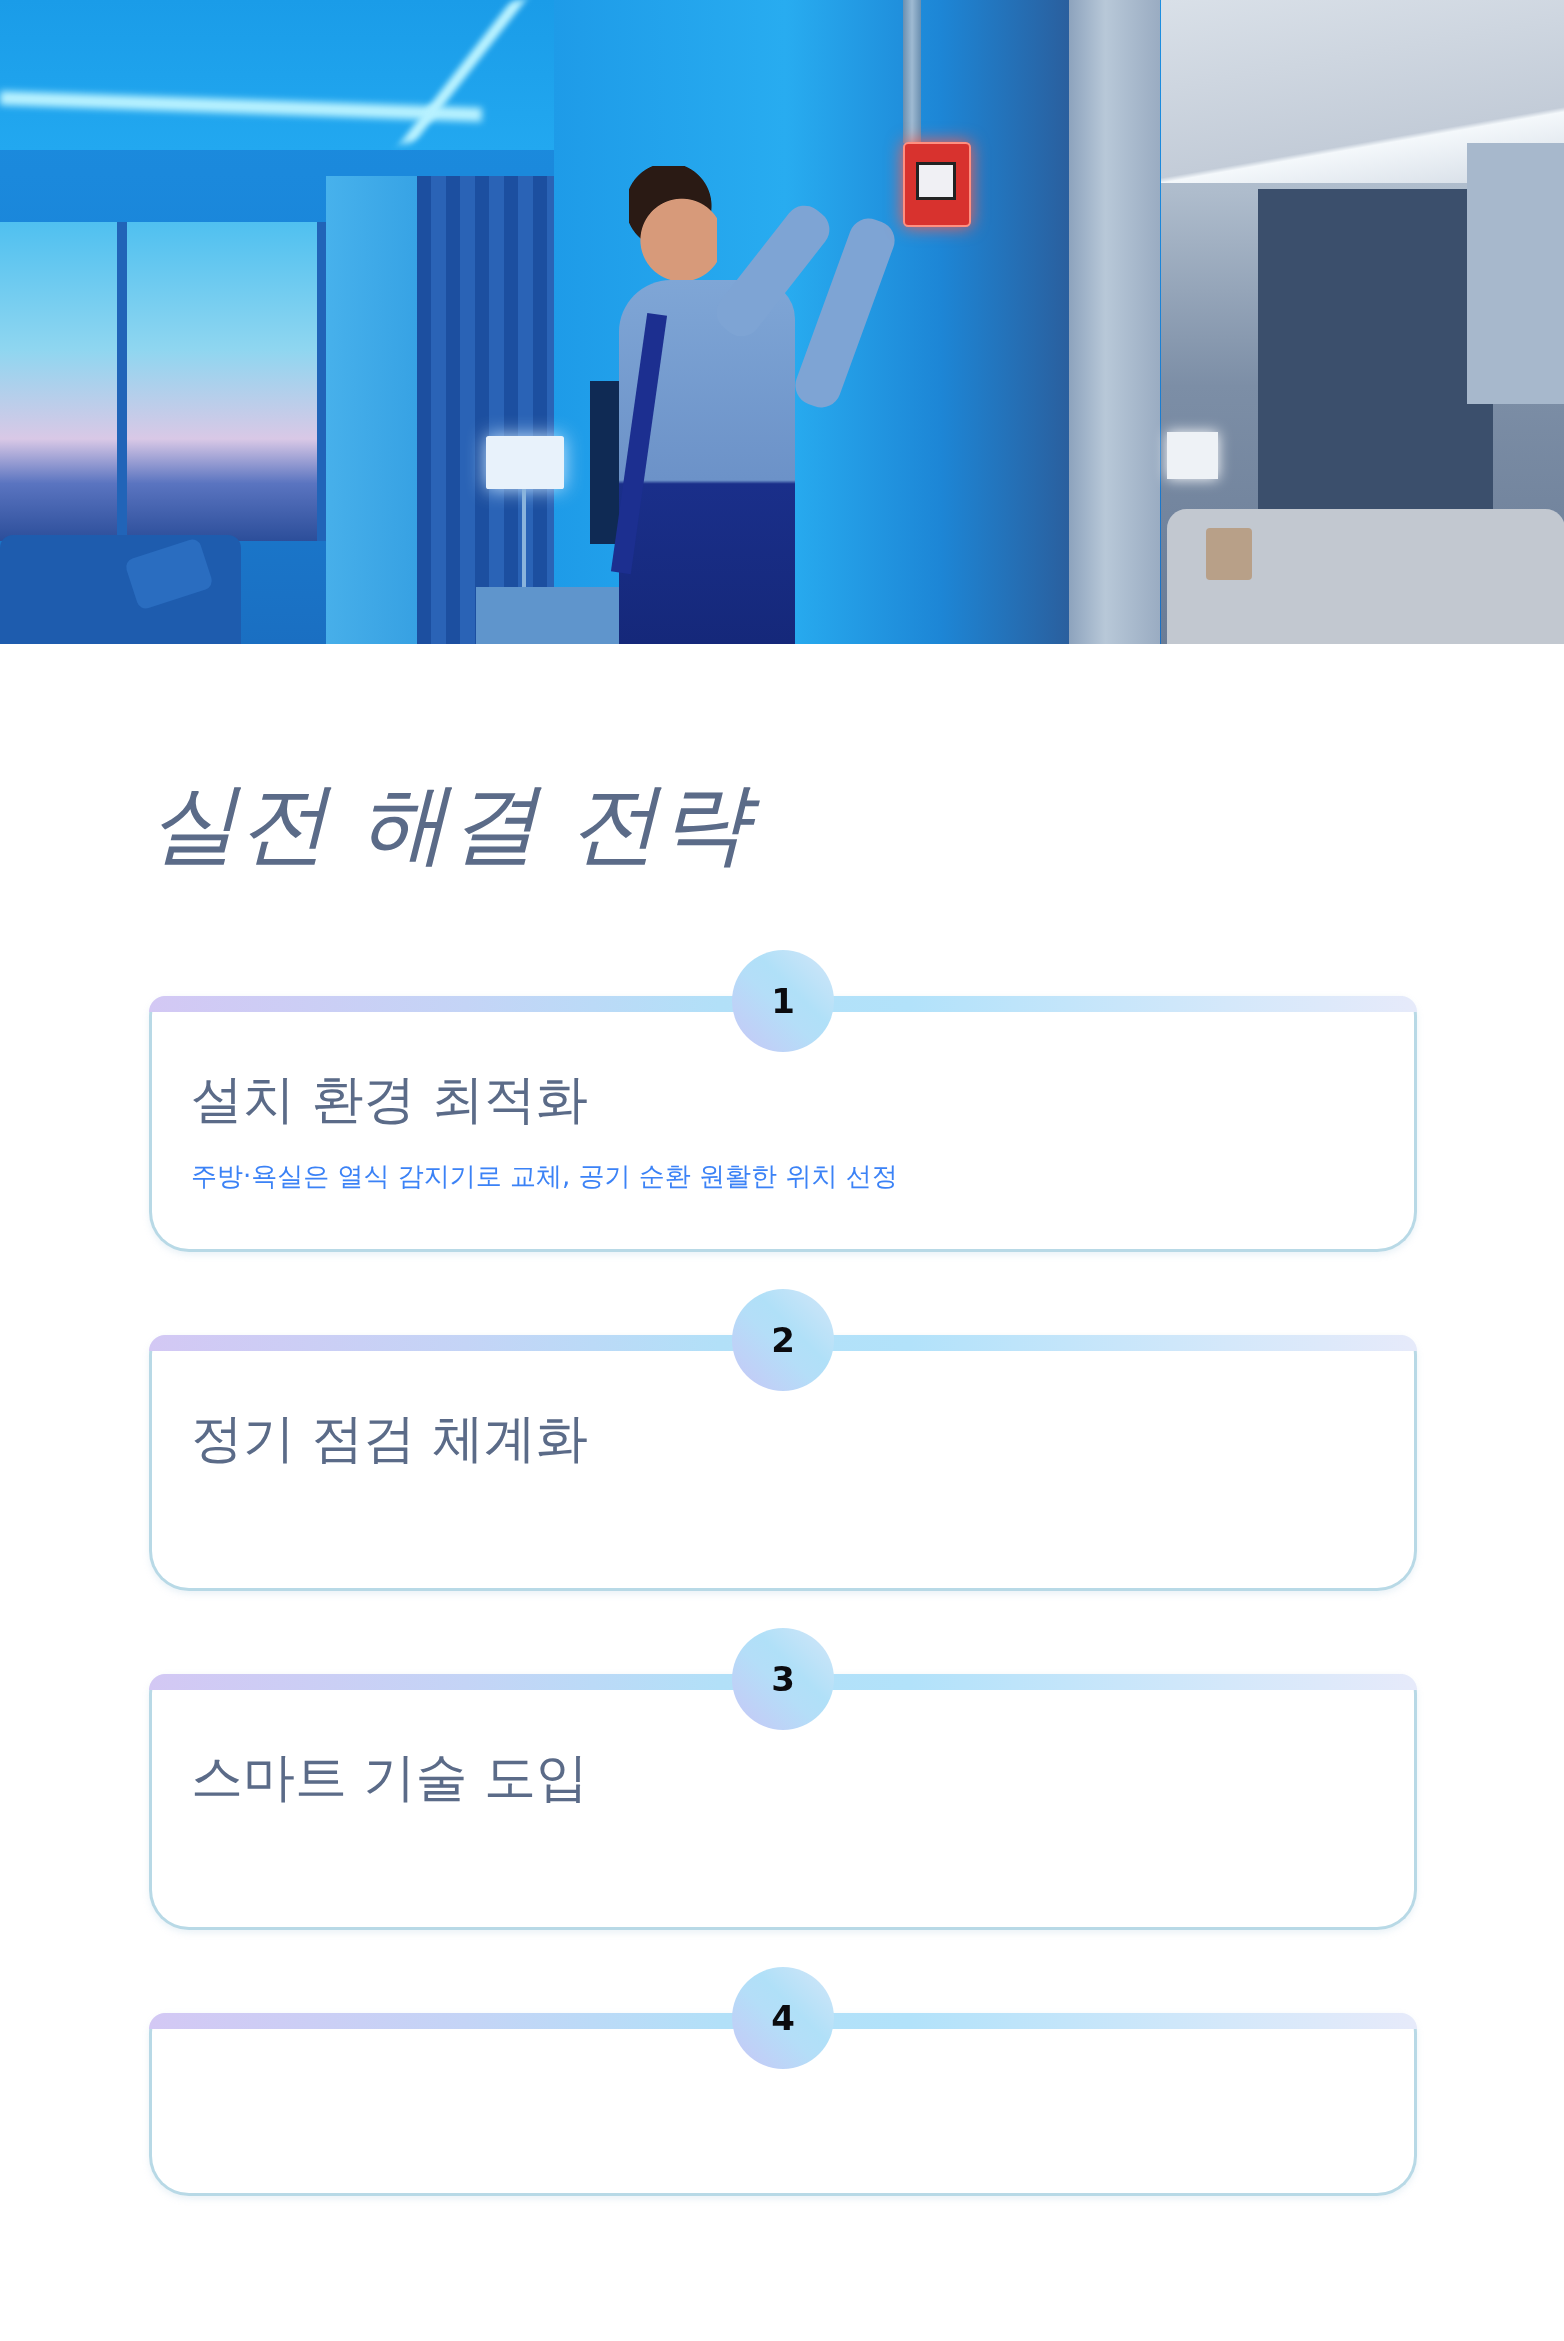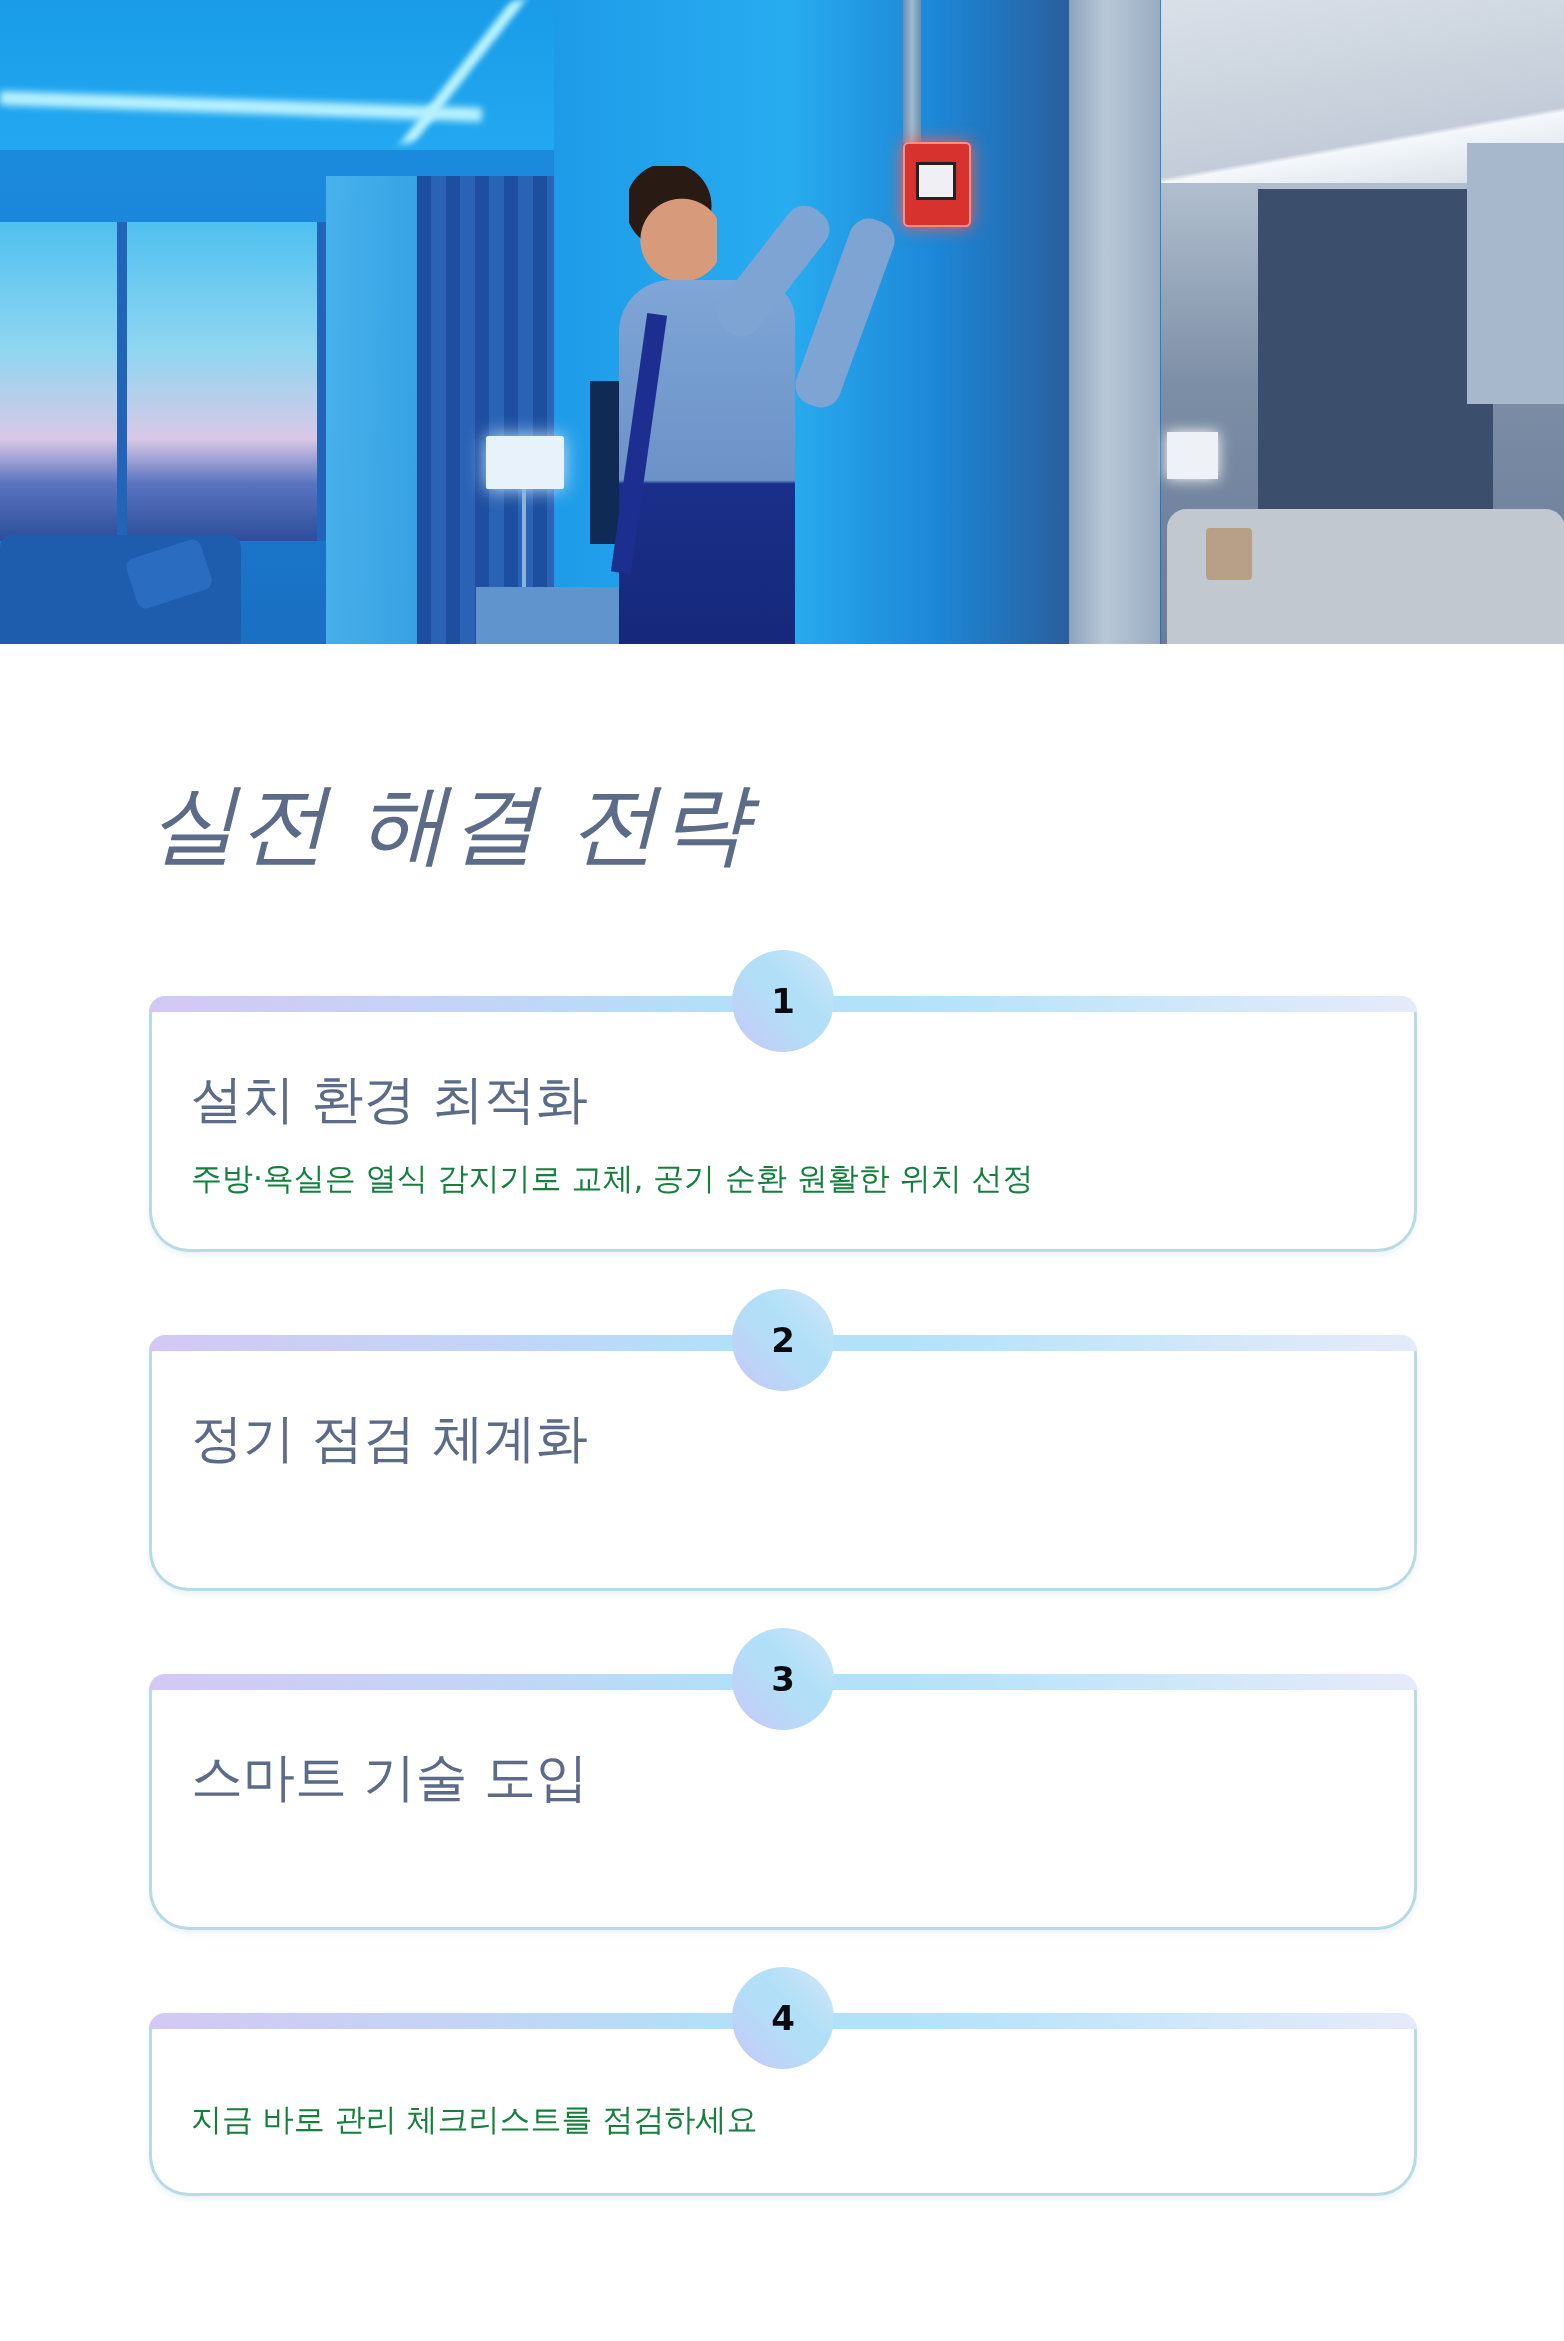--- a/index.html
+++ b/index.html
@@ -75,22 +75,22 @@
           border: 3.3px solid #b8d9e6; border-top: none; border-radius: 19.6px 19.6px 40px 40px;
           box-shadow: 0 2.6px 6.5px rgba(170, 205, 225, 0.25); }
   .card .topband { position: absolute; left: -3.3px; right: -3.3px; top: 0; height: 15.6px; border-radius: 19.6px 19.6px 0 0;
           background: linear-gradient(90deg, #d3c8f4 0%, #c4d4f6 25%, #b2e0f8 45%, #b2e2fa 60%, #d4e8fa 85%, #e6eafa 100%); }
   .card .badge { position: absolute; left: 50%; top: -46px; width: 102px; height: 102px; margin-left: -51px;
           border-radius: 50%; display: flex; align-items: center; justify-content: center;
           background: linear-gradient(45deg, #c8c6f6 0%, #b4def8 45%, #b0e0f8 60%, #d4e6f8 100%);
           font-size: 34px; font-weight: 700; color: #0b0b0f; }
   .card .heading { position: absolute; left: 39px; top: 77px; font-size: 52px; font-weight: 400;
           color: #5b6b88; white-space: nowrap; line-height: 1; }
-  .card .body { position: absolute; left: 39px; top: 167px; font-size: 31px; font-weight: 400;
-          color: #15803d; white-space: nowrap; line-height: 1; }
+  .card .body { position: absolute; left: 39px; top: 167px; font-size: 26px; font-weight: 400;
+          color: #3b82f6; white-space: nowrap; line-height: 1; }
   .card.no-heading .body { top: 91px; }
 
   #card-1 { top: 996px; height: 256px; }
   #card-2 { top: 1335px; height: 256px; }
   #card-3 { top: 1674px; height: 256px; }
   #card-4 { top: 2013px; height: 183px; }
 </style>
 </head>
 <body>
 
@@ -144,15 +144,14 @@
 
 <div class="card" id="card-3">
   <div class="topband"></div>
   <div class="badge">3</div>
   <div class="heading">스마트 기술 도입</div>
 </div>
 
 <div class="card no-heading" id="card-4">
   <div class="topband"></div>
   <div class="badge">4</div>
-  <div class="body">지금 바로 관리 체크리스트를 점검하세요</div>
 </div>
 
 
 </body></html>

